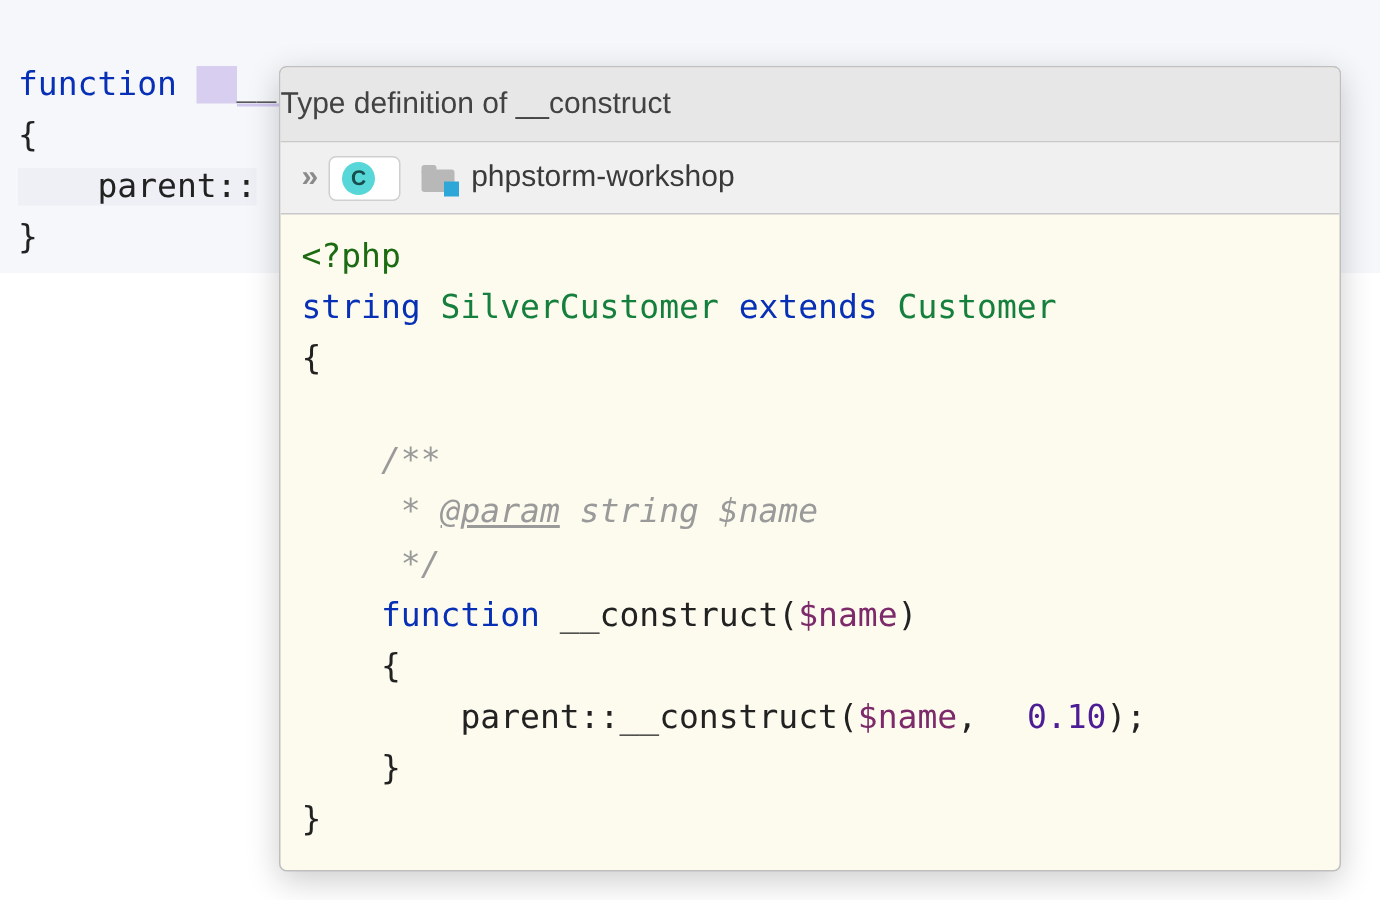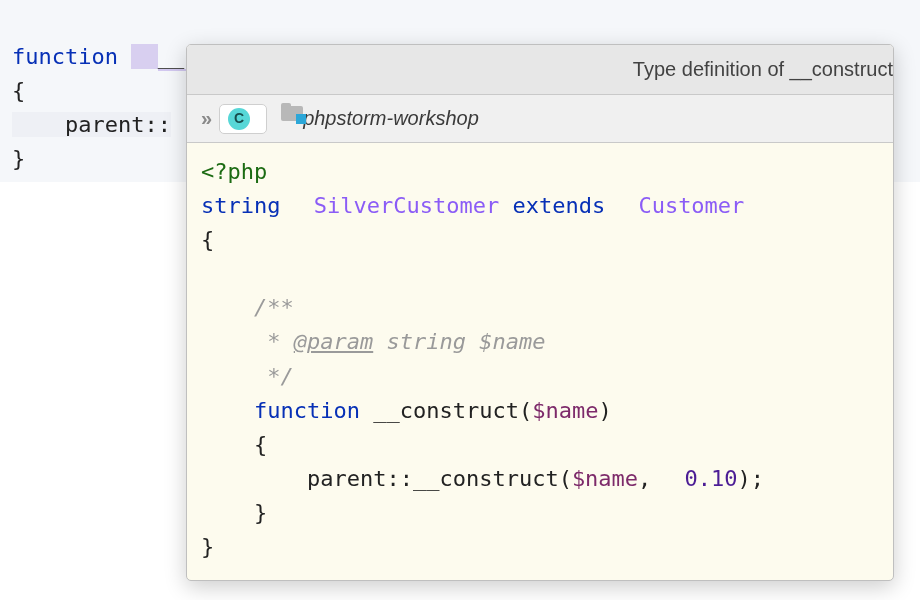--- a/index.html
+++ b/index.html
@@ -42,21 +42,21 @@
     display: flex;
     flex-direction: column;
     overflow: hidden;
   }
   .popup-title {
     background: #e7e7e7;
     border-bottom: 1px solid #c9c9c9;
     font-family: -apple-system, "Segoe UI", sans-serif;
     font-size: 20px;
     color: #424242;
-    text-align: right;
+    text-align: left;
     padding: 9px 0 9px 0;
   }
   .popup-crumbs {
     display: flex;
     align-items: center;
     gap: 10px;
     padding: 8px 14px;
     background: #f0f0f0;
     border-bottom: 1px solid #c9c9c9;
     font-family: -apple-system, "Segoe UI", sans-serif;
@@ -78,24 +78,23 @@
     border-radius: 50%;
     background: #57d7d7;
     color: #174d4d;
     font-size: 14px;
     font-weight: 700;
     display: flex; align-items: center; justify-content: center;
     font-family: -apple-system, sans-serif;
   }
   .crumb-proj {
     display: flex;
-    align-items: flex-start;
-    gap: 0;
+    align-items: center;
+    gap: 11px;
     padding-left: 4px;
-    font-style: italic;
   }
   .folder-icon {
     width: 22px; height: 18px;
     position: relative;
   }
   .folder-icon .body {
     position: absolute; left:0; top:3px; width:22px; height:15px;
     background:#b8b8b8; border-radius:2px;
   }
   .folder-icon .tab {
@@ -105,21 +104,21 @@
   .folder-icon .sq {
     position:absolute; right:-3px; bottom:-3px; width:10px; height:10px;
     background:#2ca7d8;
   }
   .popup-code {
     padding: 12px 14px 16px 14px;
     white-space: pre;
     color: #222;
   }
   .php-tag { color: #1c6b13; font-weight: 500; margin-top: 24px; }
-  .class-name { color: #8b5cf6; margin-left: 20px; }
+  .class-name { color: #15803d; }
   .doc { color: #9a9a9a; font-style: italic; }
   .doc-tag { text-decoration: underline; }
   .num { color: #4c1d95; margin-left: 20px; }
 </style>
 </head>
 <body>
 
 <div class="editor-bg">
 <span class="kw">function</span> <span class="sel-bg">  </span><span class="fn-und">__construct</span><span class="punct">(</span><span class="var">$name</span><span class="punct">)</span>
 <span class="punct">{</span>

